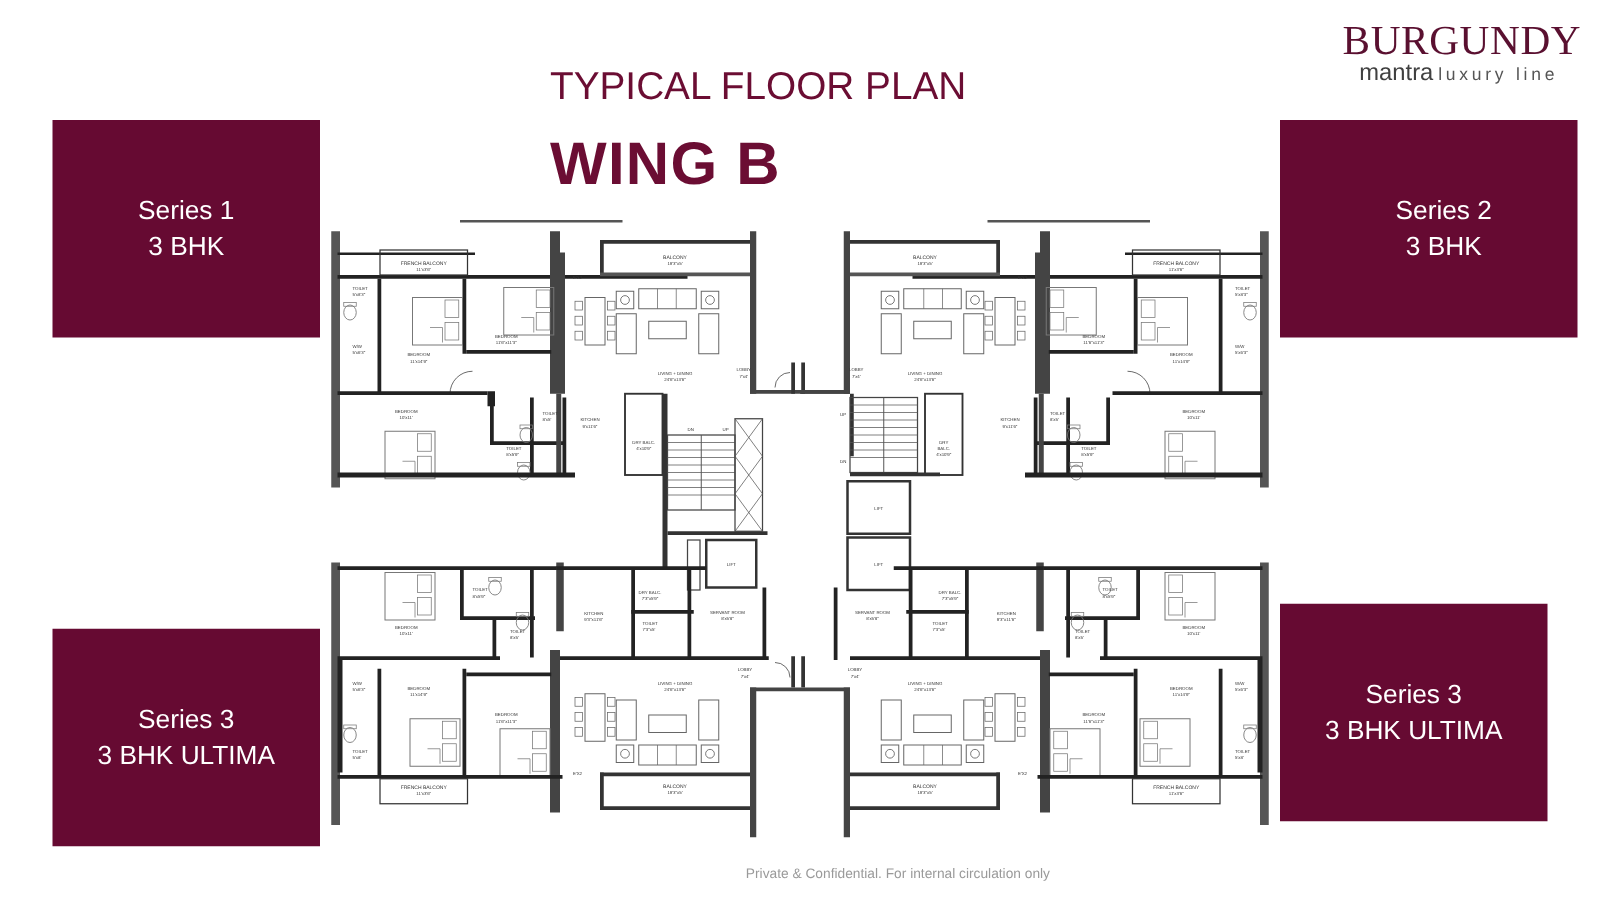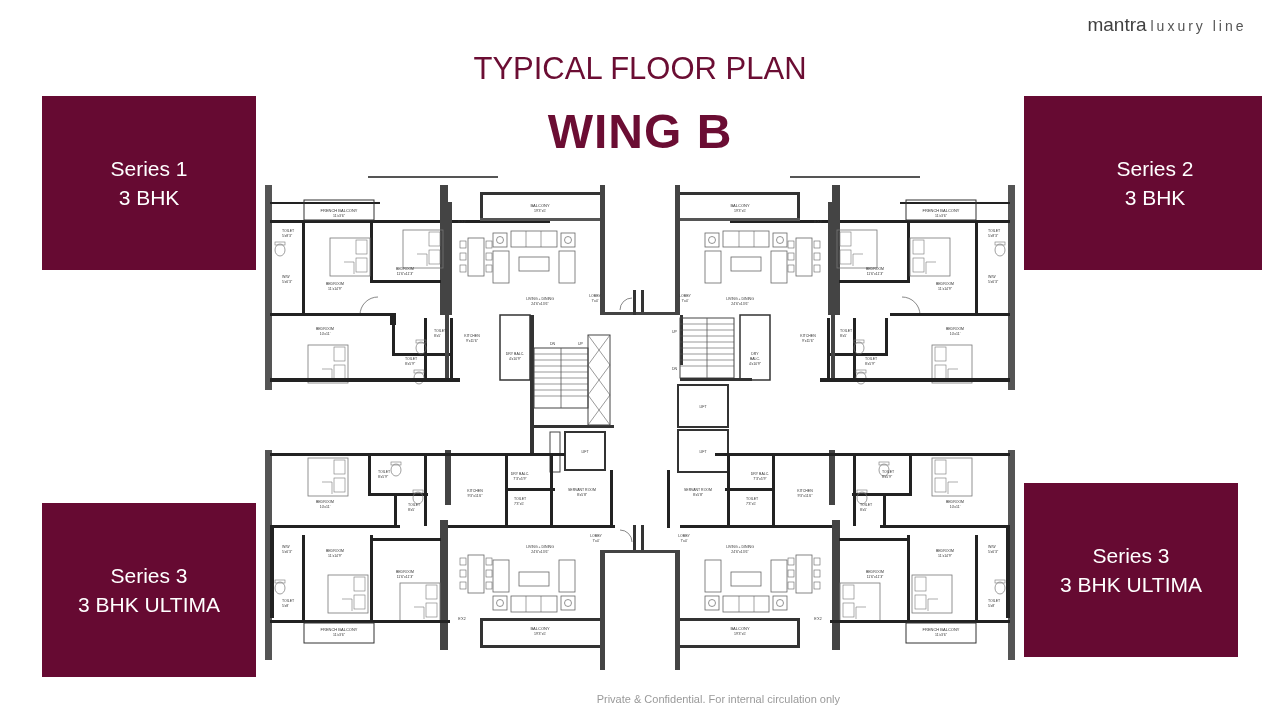--- a/index.html
+++ b/index.html
@@ -2,37 +2,38 @@
 <html><head>
 <meta charset="utf-8">
 <style>
   html,body{margin:0;padding:0;}
   body{width:1280px;height:720px;background:#ffffff;position:relative;overflow:hidden;font-family:"Liberation Sans",sans-serif;}
   .logo{position:absolute;left:1074px;top:16px;width:186px;text-align:center;}
   .logo-main{font-family:"Liberation Serif",serif;font-size:33px;letter-spacing:0.5px;color:#5a1030;line-height:34px;}
   .logo-sub{font-size:14px;color:#444;line-height:16px;margin-top:1px;}
   .logo-sub .m{font-weight:normal;font-size:19px;color:#404040;}
   .logo-sub .l{letter-spacing:3px;color:#555;margin-top:17px;}
-  .title{position:absolute;left:440px;width:400px;text-align:center;color:#6b0d33;}
+  .title{position:absolute;left:440px;width:400px;color:#6b0d33;}
   .title-1{top:52px;font-size:31px;line-height:34px;}
   .title-2{top:100px;font-size:48px;font-weight:bold;line-height:64px;letter-spacing:1px;}
   .series{position:absolute;width:214px;height:174px;background:#660a32;color:#ffffff;display:flex;flex-direction:column;justify-content:center;align-items:center;font-size:21px;line-height:29px;text-align:center;}
   .s1{left:42px;top:96px;}
   .s2{left:1024px;top:96px;padding-left:24px;}
   .s4{left:42px;top:503px;}
   .s3{left:1024px;top:483px;}
   .plan{position:absolute;left:260px;top:170px;width:760px;height:500px;}
   .footer{position:absolute;left:440px;width:400px;top:693px;text-align:right;font-size:11px;color:#9a9a9a;}
   .hr{position:absolute;height:2px;background:#555;top:176px;}
   svg text{font-family:"Liberation Sans",sans-serif;}
 </style>
 </head>
 <body>
 
 <div class="logo">
+  <div class="logo-main">BURGUNDY</div>
   <div class="logo-sub">
     <span class="m">mantra</span>
     <span class="l">luxury line</span>
   </div>
 </div>
 
 <div class="title title-1">TYPICAL FLOOR PLAN</div>
 <div class="title title-2">WING B</div>
 
 <div class="hr" style="left:368px;width:130px;"></div>

